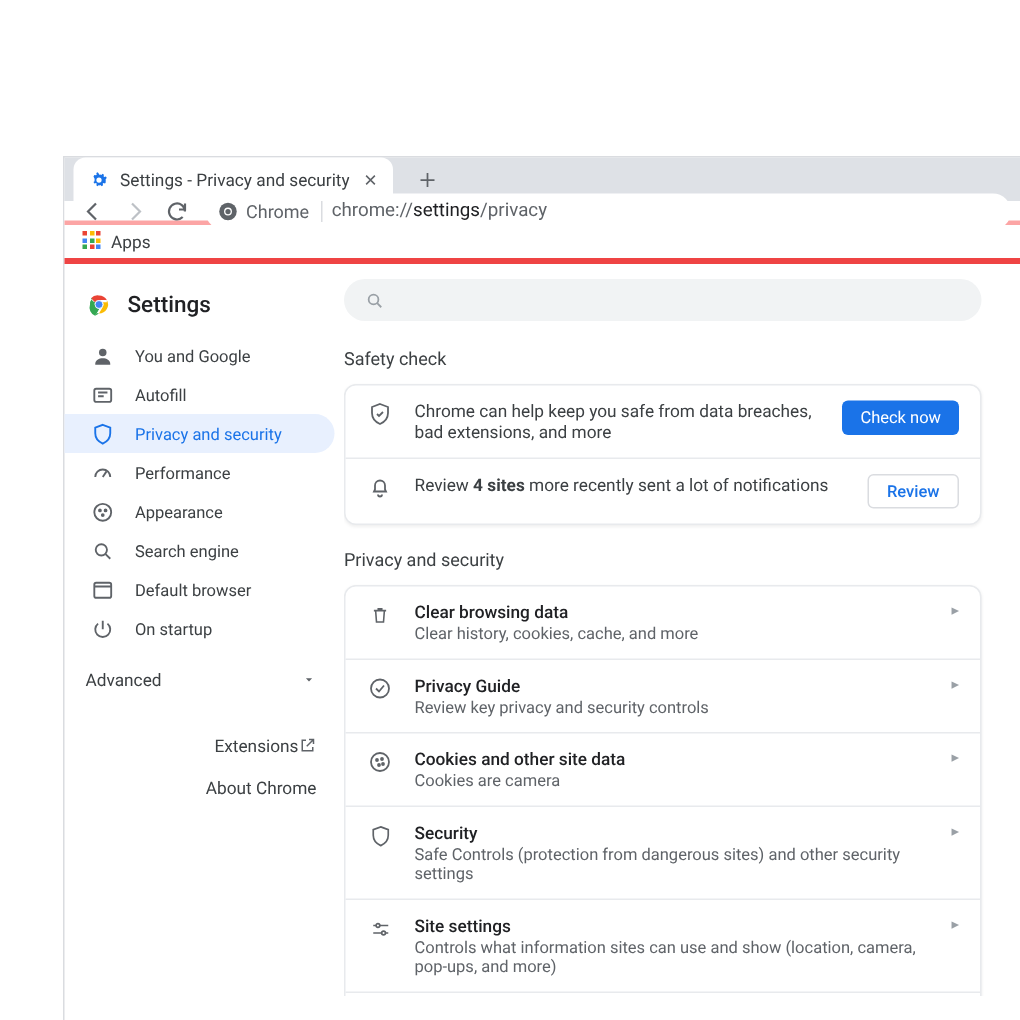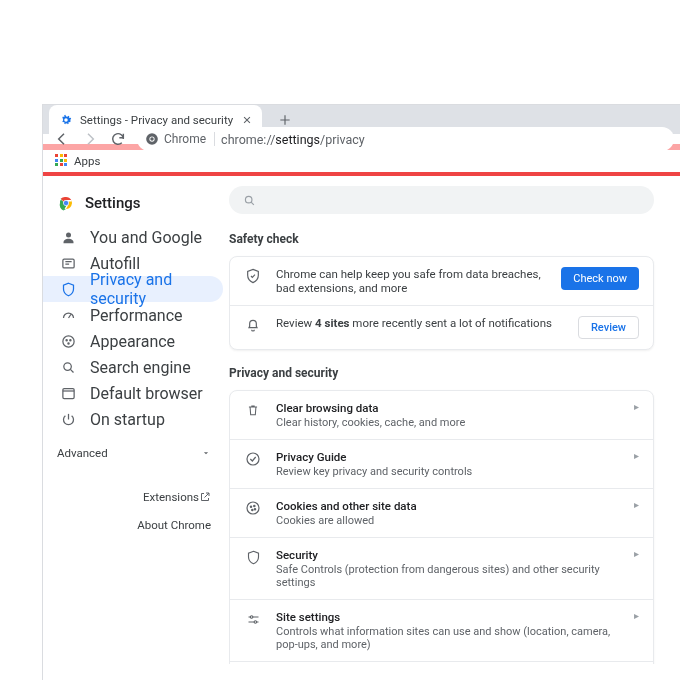--- a/index.html
+++ b/index.html
@@ -6,51 +6,51 @@
   body { width: 680px; height: 680px; background: #fff; overflow: hidden; }
   .window { position: absolute; top: 104px; left: 42px; right: 0; bottom: 0; background: #fff; border-top: 1px solid #dadce0; border-left: 1px solid #dadce0; }
   
   .tabstrip { height: 29px; background: #dee1e6; display: flex; align-items: center; }
   .tab { height: 29px; background: #fff; border-radius: 8px 8px 0 0; display: flex; align-items: center; padding: 0 8px 0 10px; margin-left: 6px; min-width: 200px; gap: 7px; }
   .tab-favicon { width: 14px; height: 14px; display:flex; align-items:center; justify-content:center; }
   .tab-title { font-size: 11.5px; color: #3c4043; flex: 1; white-space: nowrap; overflow: hidden; }
   .tab-close { width: 14px; height: 14px; display:flex; align-items:center; justify-content:center; color:#5f6368; }
   .newtab { width: 26px; height: 26px; display:flex; align-items:center; justify-content:center; color:#5f6368; margin-left: 10px; }
   
-  .toolbar { height: 16px; background: #fff; border-bottom: 6px solid #fca5a5; display:flex; align-items:center; padding: 0 6px; gap: 2px; }
+  .toolbar { height: 16px; background: #fff; border-bottom: 3px solid #fca5a5; display:flex; align-items:center; padding: 0 6px; gap: 2px; }
   .tb-btn { width: 26px; height: 26px; display:flex; align-items:center; justify-content:center; color:#5f6368; border-radius: 50%; }
   .tb-btn.disabled { color:#bdc1c6; }
   .omnibox { flex:1; height:24px; background:#fff; border-radius:12px; display:flex; align-items:center; padding:0 8px; gap:6px; margin-left:4px; }
   .om-chip { display:flex; align-items:center; gap:5px; font-size:12px; color:#5f6368; padding-right:8px; border-right:1px solid #dadce0; }
   .om-url { font-size:12.5px; color:#5f6368; }
   .om-url b { font-weight: 400; color:#202124; }
   
   .bmbar { height: 26px; display:flex; align-items:center; padding:0 8px; gap:6px; border-bottom:4px solid #ef4444; }
   .bm-item { display:flex; align-items:center; gap:5px; font-size:11.5px; color:#3c4043; padding:2px 4px; }
   .apps-icon { width:14px; height:14px; display:grid; grid-template-columns:repeat(3,3px); grid-template-rows:repeat(3,3px); gap:1.5px; }
   .apps-icon span:nth-child(1){background:#ea4335}.apps-icon span:nth-child(2){background:#fbbc04}.apps-icon span:nth-child(3){background:#ea4335}
   .apps-icon span:nth-child(4){background:#4285f4}.apps-icon span:nth-child(5){background:#34a853}.apps-icon span:nth-child(6){background:#fbbc04}
   .apps-icon span:nth-child(7){background:#34a853}.apps-icon span:nth-child(8){background:#ea4335}.apps-icon span:nth-child(9){background:#4285f4}
   
   .content { display:flex; height: calc(100% - 29px - 32px - 26px); }
   .sidebar { width:186px; padding: 14px 0 0 0; }
   .sb-header { display:flex; align-items:center; gap:10px; padding: 4px 14px 12px 14px; }
   .sb-title { font-size:15px; font-weight:500; color:#202124; }
   .chrome-logo { width:18px; height:18px; }
-  .sb-item { display:flex; align-items:center; gap:14px; height:26px; padding: 0 14px 0 18px; font-size:16px; color:#3c4043; border-radius:0 13px 13px 0; margin-right:6px; }
+  .sb-item { display:flex; align-items:center; gap:14px; height:26px; padding: 0 14px 0 18px; font-size:11px; color:#3c4043; border-radius:0 13px 13px 0; margin-right:6px; }
   .sb-item.active { background:#e8f0fe; color:#1a73e8; }
   .sb-item.active .sb-ico { color:#1a73e8; }
   .sb-ico { width:15px; height:15px; color:#5f6368; display:flex; align-items:center; justify-content:center; }
   .sb-adv { display:flex; align-items:center; justify-content:space-between; padding: 14px 18px 6px 14px; font-size:11.5px; color:#3c4043; }
   .sb-link { display:flex; align-items:center; justify-content:flex-end; padding: 8px 18px 6px 14px; font-size:11.5px; color:#3c4043; }
   
   .main { flex:1; padding: 10px 26px 0 0; overflow:auto; }
   .searchbox { background:#f1f3f4; border-radius:30px; height:28px; display:flex; align-items:center; padding:0 14px; gap:10px; margin: 0 0 18px 0; }
   .searchbox input { border:none; background:transparent; outline:none; font-size:11.5px; flex:1; color:#5f6368; }
-  .section-h { font-size:12px; color:#3c4043; font-weight:700; margin-bottom:10px; }
+  .section-h { font-size:12px; color:#3c4043; font-weight:400; margin-bottom:10px; }
   .card { border:1px solid #e8eaed; border-radius:8px; background:#fff; box-shadow: 0 1px 2px rgba(60,64,67,.08); margin-bottom:16px; }
   .card-row { display:flex; align-items:flex-start; padding:10px 14px; gap:14px; }
   .card-row + .card-row { border-top:1px solid #e8eaed; }
   .row-ico { width:18px; height:18px; color:#5f6368; display:flex; align-items:center; justify-content:center; flex-shrink:0; }
   .row-txt { flex:1; font-size:11.5px; color:#3c4043; }
   .row-title { font-size:11.5px; color:#202124; font-weight:500; }
   .row-sub { font-size:11px; color:#5f6368; margin-top:1px; }
   .btn-prim { background:#1a73e8; color:#fff; border:none; border-radius:4px; font-size:11px; padding:5px 12px; font-weight:400; }
   .btn-sec { background:#fff; color:#1a73e8; border:1px solid #dadce0; border-radius:4px; font-size:11px; padding:4px 12px; font-weight:500; }
   .chev { color:#9aa0a6; font-size:10px; }
@@ -309,21 +309,21 @@
               <svg width="16" height="16" viewBox="0 0 24 24" fill="none" stroke="#5f6368" stroke-width="1.8">
                 <circle cx="12" cy="12" r="9"></circle>
                 <circle cx="9" cy="10" r="1" fill="#5f6368"></circle>
                 <circle cx="14" cy="9" r="1" fill="#5f6368"></circle>
                 <circle cx="11" cy="15" r="1" fill="#5f6368"></circle>
                 <circle cx="15" cy="14" r="1" fill="#5f6368"></circle>
               </svg>
             </span>
           <div class="row-txt">
               <div class="row-title">Cookies and other site data</div>
-              <div class="row-sub">Cookies are allowed</div>
+              <div class="row-sub">Cookies are camera</div>
             </div>
           <span class="chev">▸</span>
         </div>
         <div class="card-row">
           <span class="row-ico">
               <svg width="15" height="15" viewBox="0 0 24 24" fill="none" stroke="#5f6368" stroke-width="1.8">
                 <path d="M12 2l8 3v6c0 5-3.5 9-8 11-4.5-2-8-6-8-11V5z"></path>
               </svg>
             </span>
           <div class="row-txt">

